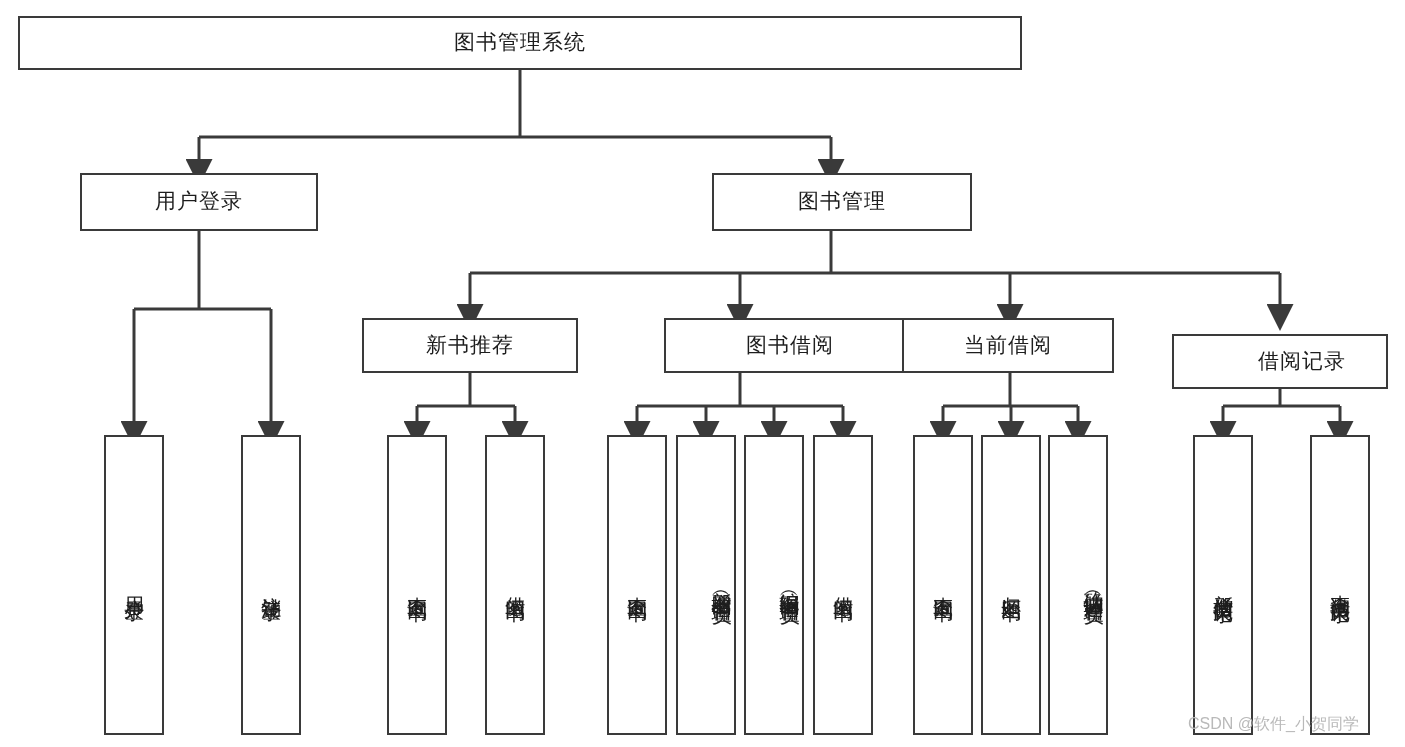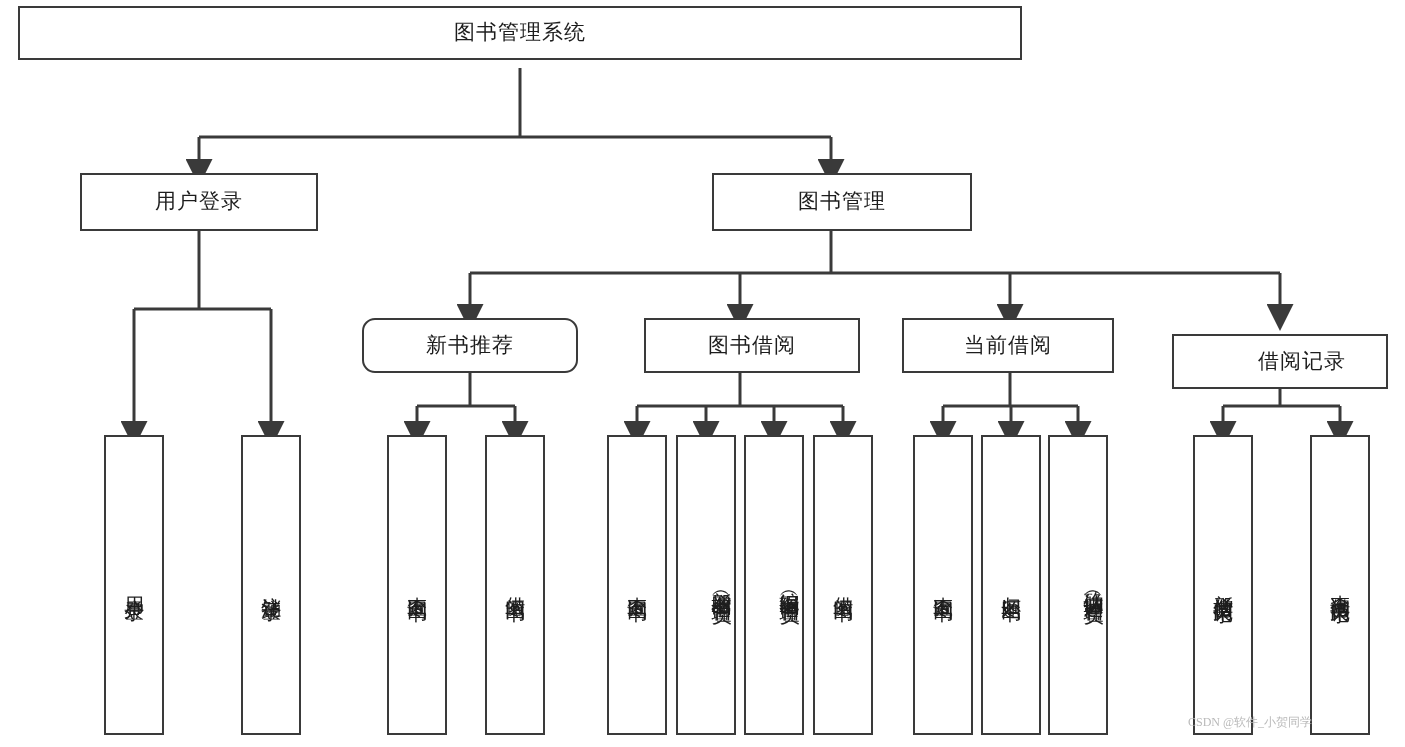--- a/index.html
+++ b/index.html
@@ -53,25 +53,25 @@
   }
   .node-v .vtext {
     writing-mode: vertical-rl;
     text-orientation: upright;
     display: block;
   }
   #watermark {
     position: absolute;
     left: 1188px;
     top: 714px;
-    font-size: 12px;
+    font-size: 16px;
     color: #b9b9b9;
     white-space: nowrap;
     z-index: 5;
-    font-family: Liberation Serif, serif;
+    font-family: Liberation Sans, sans-serif;
   }
 </style>
 </head>
 <body>
 
 <div id="diagram-root">
 
   <svg id="edge-layer" viewBox="0 0 1405 747" width="1405" height="747" xmlns="http://www.w3.org/2000/svg">
     <defs>
       <marker id="arrowhead" markerWidth="9" markerHeight="9" refX="1" refY="4.5" orient="auto" markerUnits="strokeWidth">
@@ -129,35 +129,35 @@
     </g>
 
     <g stroke="#3a3a3a" stroke-width="3" fill="none">
       <path d="M1280,373 L1280,406"></path>
       <path d="M1223,406 L1340,406"></path>
       <path d="M1223,406 L1223,424" marker-end="url(#arrowhead)"></path>
       <path d="M1340,406 L1340,424" marker-end="url(#arrowhead)"></path>
     </g>
   </svg>
 
-  <div class="node node-h" style="left:18px; top:6px; width:1004px; height:54px;">
+  <div class="node node-h" style="left:18px; top:16px; width:1004px; height:54px;">
     <span>图书管理系统</span>
   </div>
 
   <div class="node node-h" style="left:80px; top:173px; width:238px; height:58px;">
     <span>用户登录</span>
   </div>
   <div class="node node-h" style="left:712px; top:173px; width:260px; height:58px;">
     <span>图书管理</span>
   </div>
 
-  <div class="node node-h" style="left:362px; top:318px; width:216px; height:55px;border-radius:13px;">
+  <div class="node node-h" style="left:362px; top:318px; width:216px; height:55px;">
     <span>新书推荐</span>
   </div>
-  <div class="node node-h" style="left:644px; top:318px; width:216px; height:55px;">
+  <div class="node node-h" style="left:664px; top:318px; width:252px; height:55px;">
     <span>图书借阅</span>
   </div>
   <div class="node node-h" style="left:902px; top:318px; width:212px; height:55px;">
     <span>当前借阅</span>
   </div>
   <div class="node node-h" style="left:1172px; top:334px; width:216px; height:55px;padding-left:44px;">
     <span>借阅记录</span>
   </div>
 
   <div class="node node-v" style="left:104px; top:435px; width:60px; height:300px; align-items:center;">

